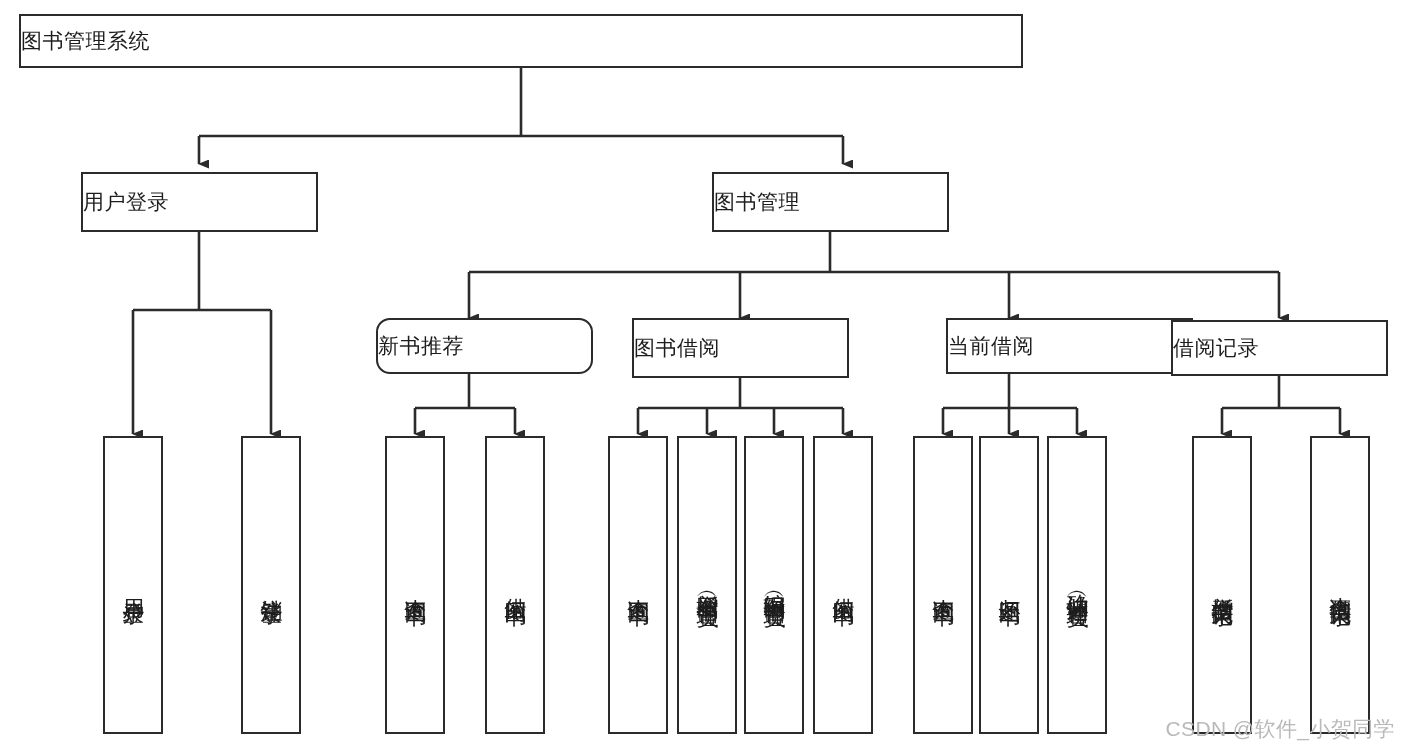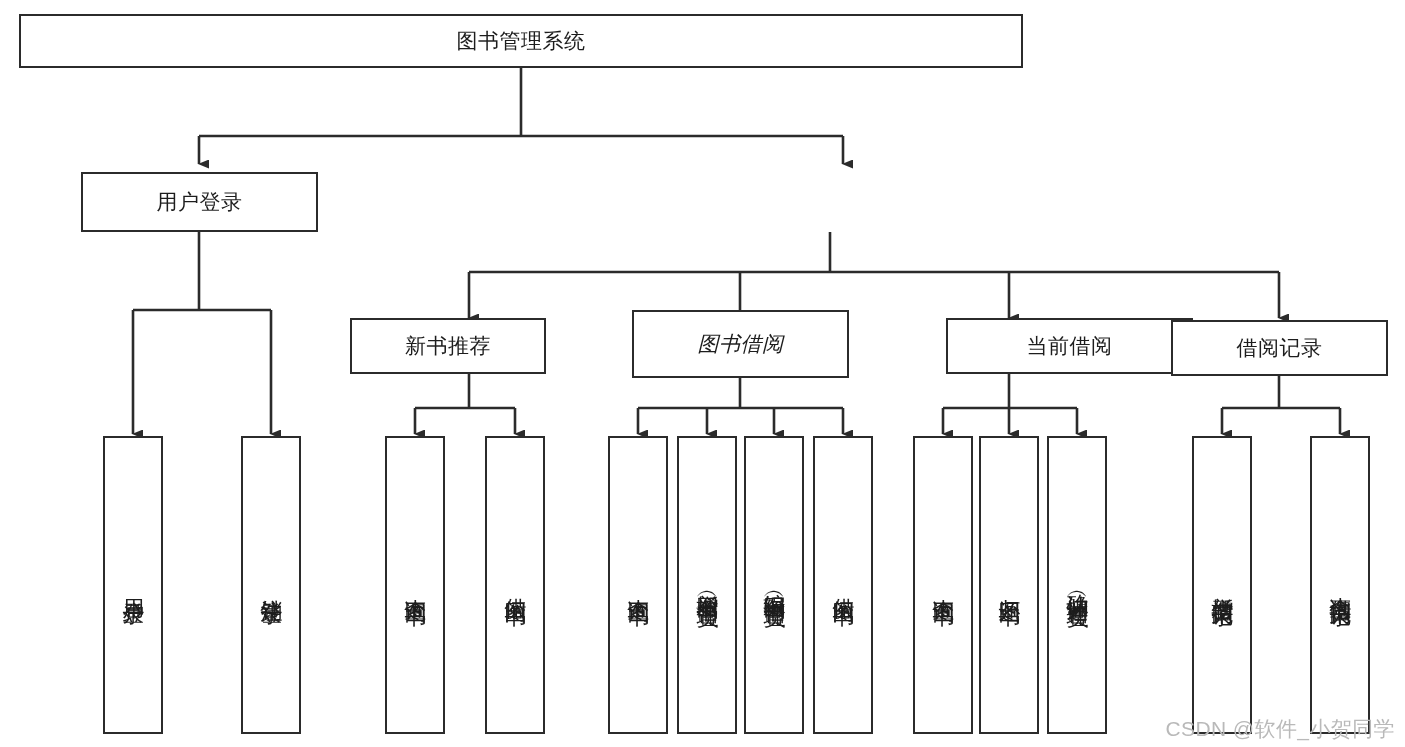--- a/index.html
+++ b/index.html
@@ -26,21 +26,20 @@
     height: 747px;
     pointer-events: none;
   }
   .node {
     position: absolute;
     box-sizing: border-box;
     background: #ffffff;
     border: 2.5px solid #2b2b2b;
     display: flex;
     align-items: center;
-    justify-content: center;
     color: #1d1d1d;
   }
   .node .lbl {
     display: block;
     text-align: center;
     line-height: 1.22;
     letter-spacing: 0.5px;
   }
   .node.horiz .lbl {
     font-size: 21px;
@@ -126,26 +125,29 @@
   </svg>
 
   <div class="node horiz" style="left:19px; top:14px; width:1004px; height:54px;">
     <span class="lbl">图书管理系统</span>
   </div>
 
   <div class="node horiz" style="left:81px; top:172px; width:237px; height:60px;">
     <span class="lbl">用户登录</span>
   </div>
 
-
-  <div class="node horiz" style="left:350px; top:318px; width:196px; height:56px;">
+  <div class="node horiz" style="left:712px; top:172px; width:237px; height:60px;">
+    <span class="lbl">图书管理</span>
+  </div>
+
+  <div class="node horiz" style="left:376px; top:318px; width:217px; height:56px;border-radius:14px;">
     <span class="lbl">新书推荐</span>
   </div>
 
-  <div class="node horiz" style="left:632px; top:310px; width:217px; height:68px;font-style:italic;">
+  <div class="node horiz" style="left:632px; top:318px; width:217px; height:60px;">
     <span class="lbl">图书借阅</span>
   </div>
 
   <div class="node horiz" style="left:946px; top:318px; width:247px; height:56px;">
     <span class="lbl">当前借阅</span>
   </div>
 
   <div class="node horiz" style="left:1171px; top:320px; width:217px; height:56px;">
     <span class="lbl">借阅记录</span>
   </div>

